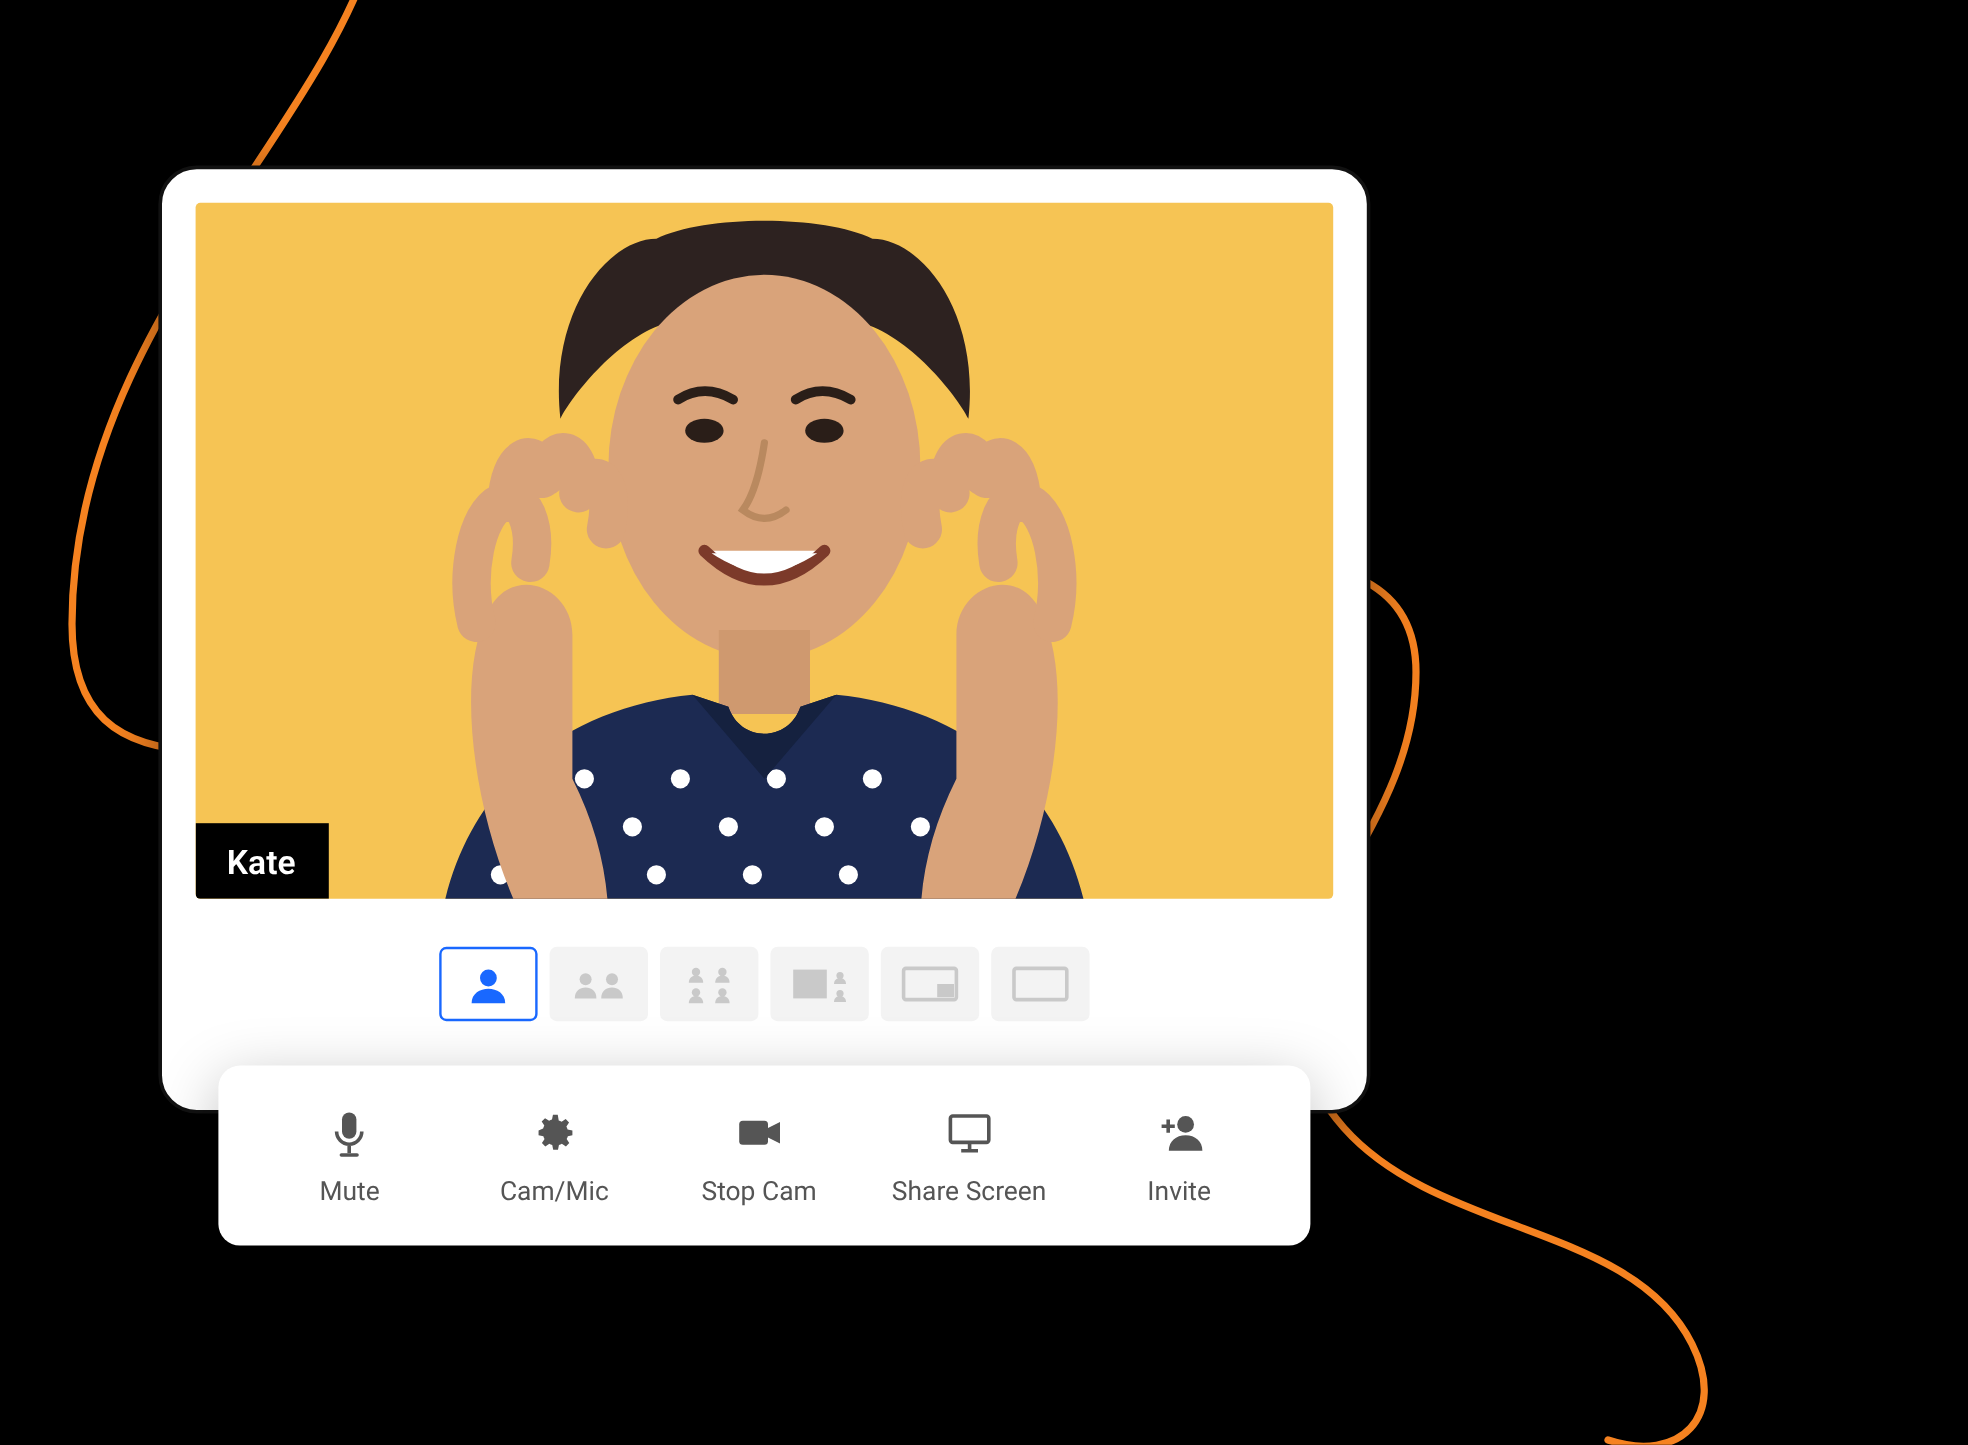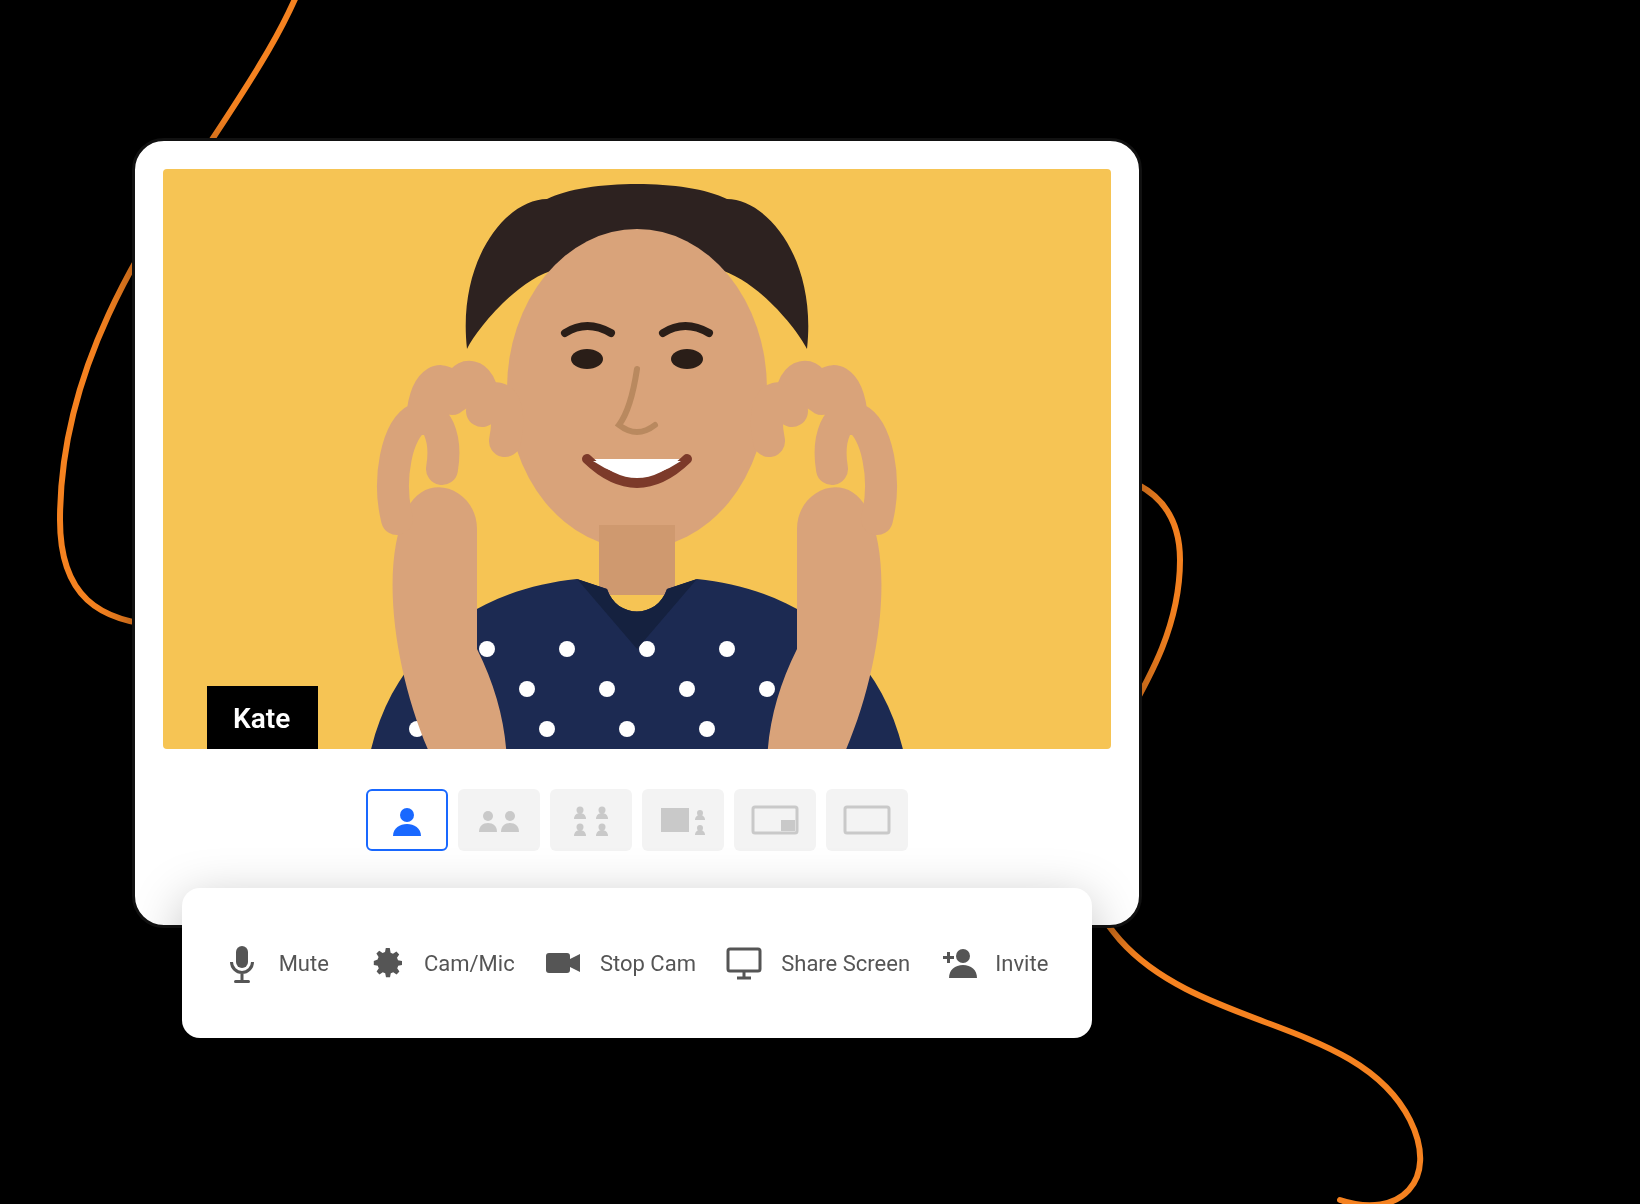--- a/index.html
+++ b/index.html
@@ -50,21 +50,20 @@
     .person svg { width: 100%; height: 100%; }
     .name-tag {
       position: absolute;
       left: 0;
       bottom: 0;
       background: #000;
       color: #fff;
       font-size: 28px;
       font-weight: 600;
       padding: 16px 28px 14px 26px;
-      margin-left: 44px;
     }
     .layout-picker {
       position: absolute;
       left: 50%;
       transform: translateX(-50%);
       top: 648px;
       display: flex;
       gap: 10px;
     }
     .layout-opt {
@@ -92,21 +91,21 @@
       background: #fff;
       border-radius: 18px;
       box-shadow: 0 12px 50px rgba(0,0,0,0.25);
       display: flex;
       align-items: center;
       justify-content: space-around;
       padding: 0 24px;
     }
     .tool-btn {
       display: flex;
-      flex-direction: row;
+      flex-direction: column;
       align-items: center;
       gap: 14px;
       cursor: pointer;
       min-width: 120px;
     }
     .tool-btn .label {
       font-size: 22px;
       color: #555;
     }
     .tool-btn .ico {

